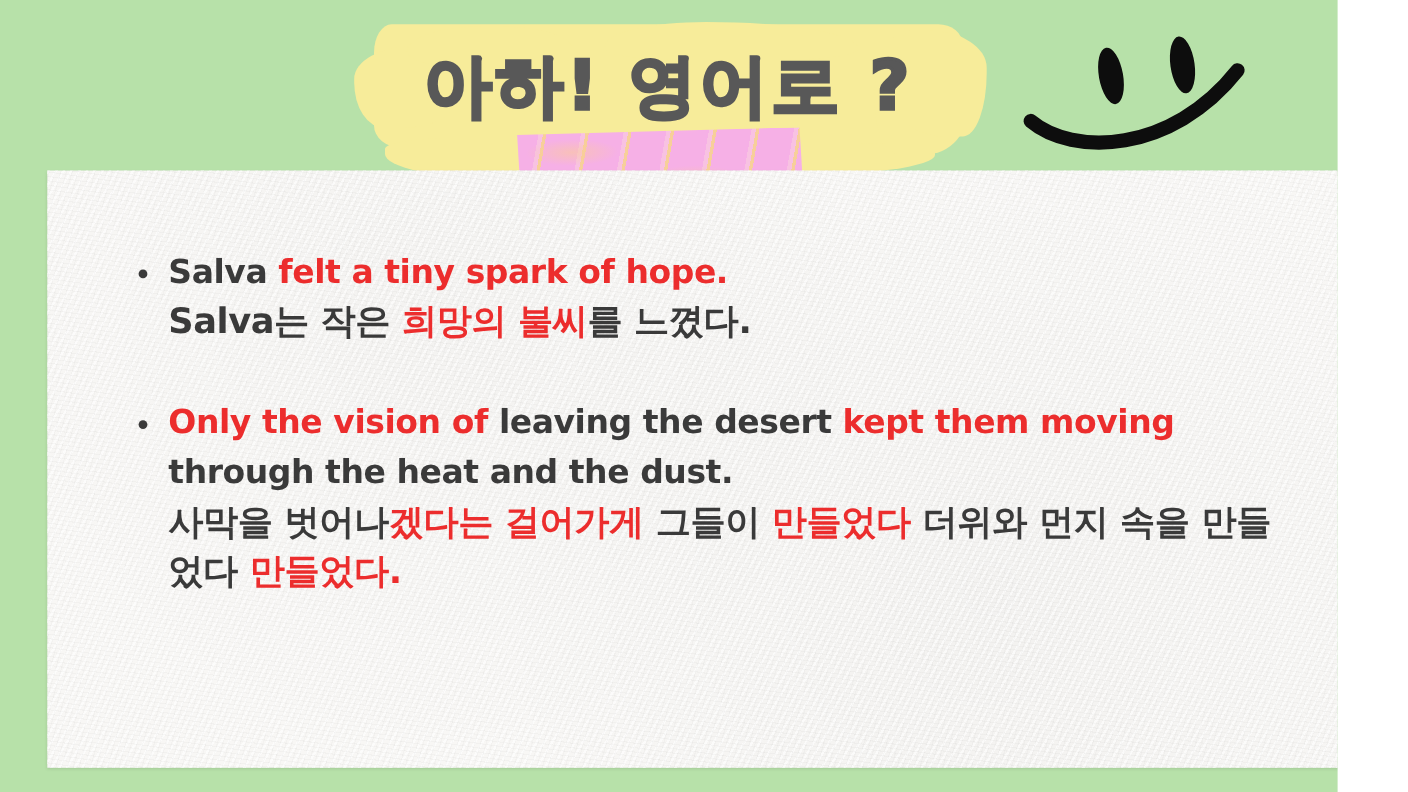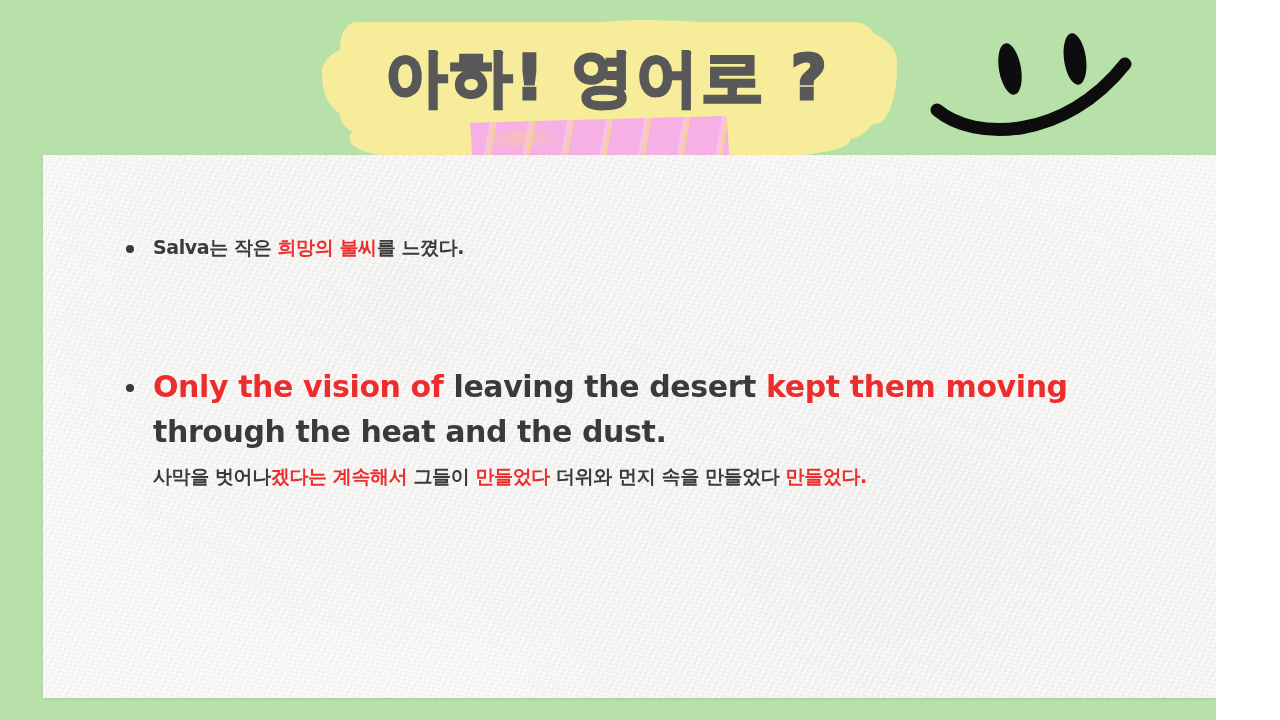--- a/index.html
+++ b/index.html
@@ -163,24 +163,24 @@
   .bullet-block::before {
     content: "";
     position: absolute;
     left: 3px;
     top: 20px;
     width: 8px;
     height: 8px;
     border-radius: 50%;
     background: #3a3a3a;
   }
-  #bullet-2 { margin-top: 94px; }
+  #bullet-2 { margin-top: 47px; }
   .line { display: block; white-space: normal; }
   .en { font-size: 30px; }
-  .ko { font-size: 19px; }
+  .ko { font-size: 32px; }
   .hl { color: #ec2d2d; }
   .gy { color: #3a3a3a; }
 </style>
 </head>
 <body>
 
 <div id="slide">
 
   <div id="title-area">
     <div class="brush">
@@ -203,30 +203,33 @@
       <ellipse cx="160" cy="45" rx="11" ry="26" fill="#0d0d0d" transform="rotate(-8 160 45)"></ellipse>
       <path d="M22 96 C 60 128, 150 126, 210 50" stroke="#0d0d0d" stroke-width="13" stroke-linecap="round" fill="none"></path>
     </svg>
   </div>
 
   <div id="paper-card">
 
     <div id="content">
 
       <div class="bullet-block" id="bullet-1">
+        <span class="line en">
+          <span class="gy">Salva </span><span class="hl">felt a tiny spark of hope.</span>
+        </span>
         <span class="line ko">
           <span class="gy">Salva는 작은 </span><span class="hl">희망의 불씨</span><span class="gy">를 느꼈다.</span>
         </span>
       </div>
 
       <div class="bullet-block" id="bullet-2">
         <span class="line en">
           <span class="hl">Only the vision of </span><span class="gy">leaving the desert </span><span class="hl">kept them moving</span><span class="gy"> through the heat and the dust.</span>
         </span>
         <span class="line ko">
-          <span class="gy">사막을 벗어나</span><span class="hl">겠다는 계속해서</span><span class="gy"> 그들이 </span><span class="hl">만들었다</span><span class="gy"> 더위와 먼지 속을 만들었다 </span><span class="hl">만들었다.</span>
+          <span class="gy">사막을 벗어나</span><span class="hl">겠다는 걸어가게</span><span class="gy"> 그들이 </span><span class="hl">만들었다</span><span class="gy"> 더위와 먼지 속을 만들었다 </span><span class="hl">만들었다.</span>
         </span>
       </div>
 
     </div>
   </div>
 
 </div>
 
 </body></html>

